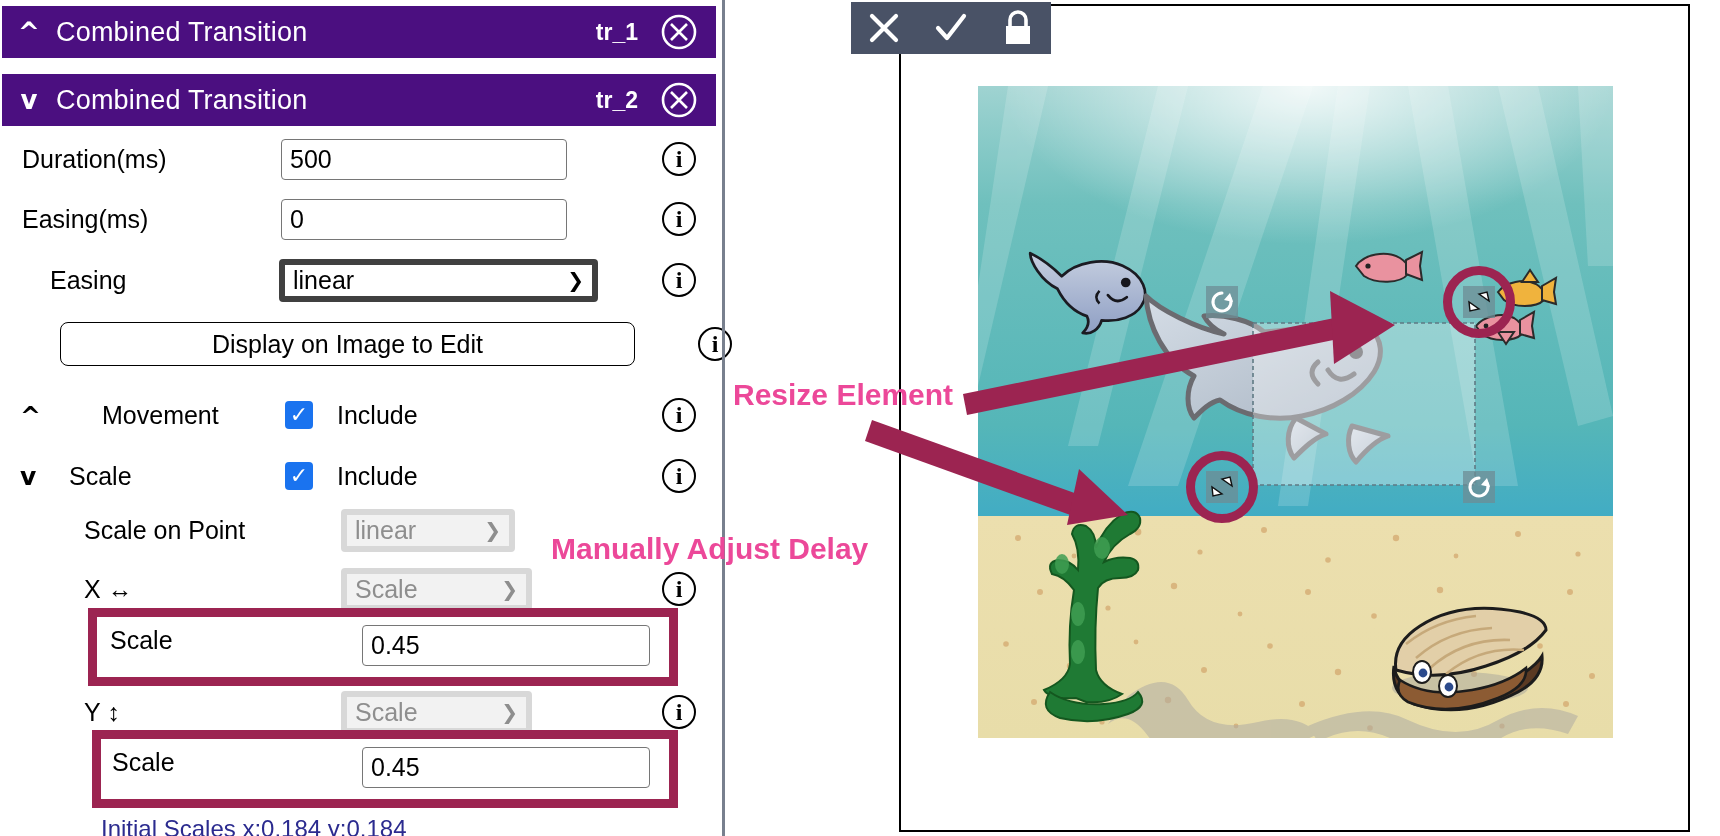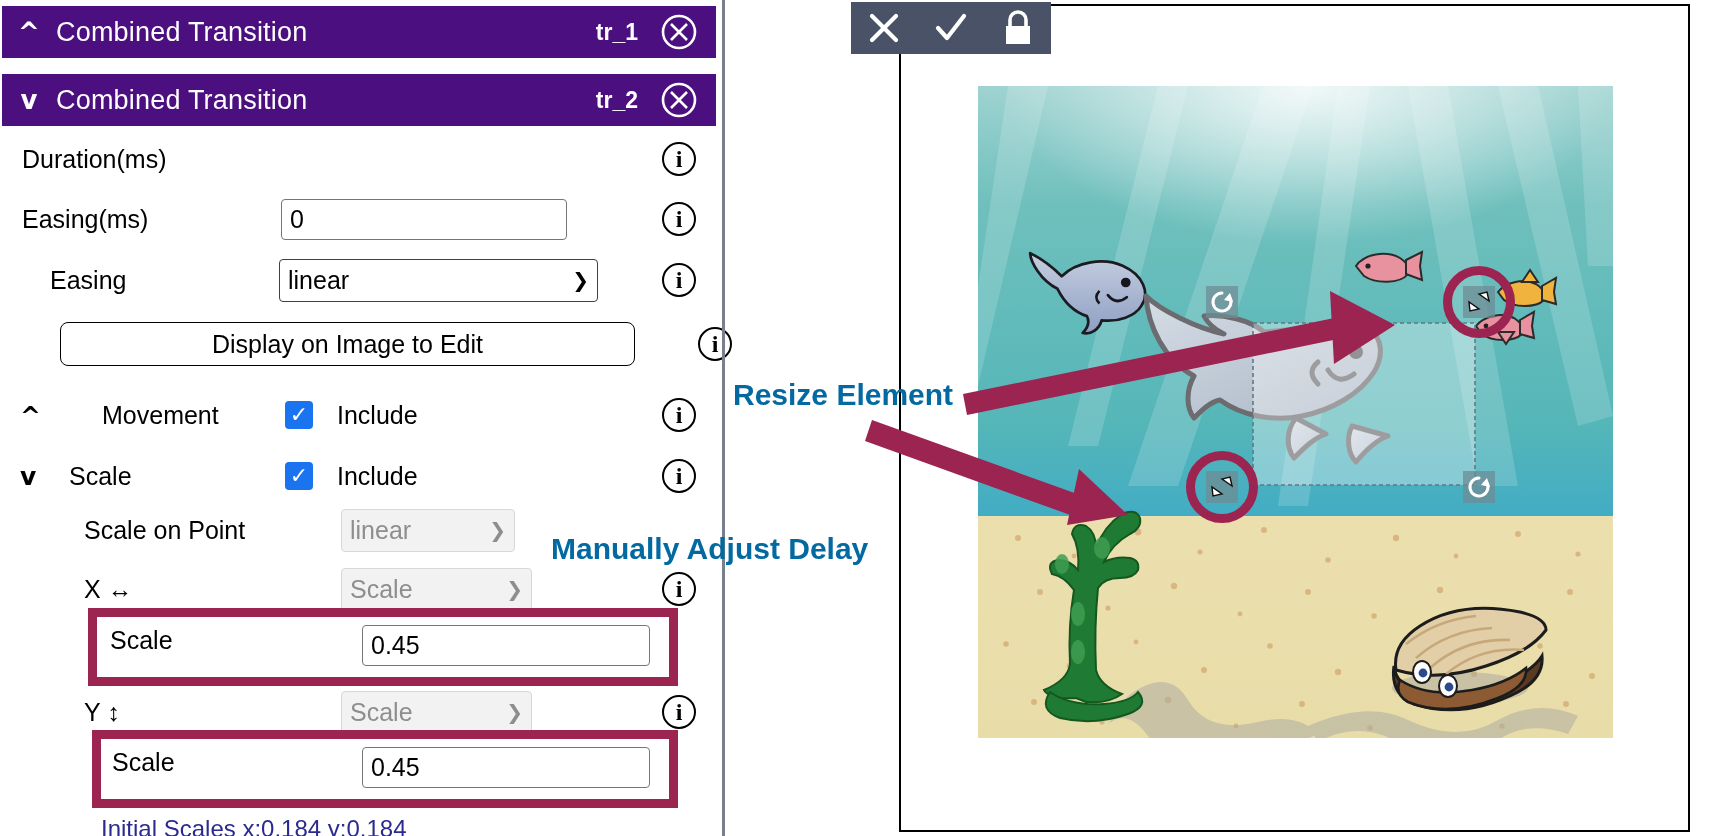--- a/index.html
+++ b/index.html
@@ -20,21 +20,21 @@
   .tr-close{width:54px;display:flex;align-items:center;justify-content:center;padding-right:10px;}
   .tr-close svg{display:block;}
 
   .row{position:absolute;left:0;width:718px;display:flex;align-items:center;}
   .lbl{font-size:25px;color:#000;white-space:nowrap;}
 
   .txtin{box-sizing:border-box;height:41px;border:1px solid #767676;border-radius:4px;
          background:#fff;font-size:25px;padding:0 8px;display:flex;align-items:center;
          color:#000;font-family:"Liberation Sans",sans-serif;}
 
-  .sel{box-sizing:border-box;height:43px;border:1px solid #404040;border-radius:4px;background:#fff;
+  .sel{box-sizing:border-box;height:43px;border:6px solid #404040;border-radius:4px;background:#fff;
        display:flex;align-items:center;padding:0 8px;font-size:25px;position:relative;text-align:right;}
   .sel .cv{margin-left:auto;font-size:20px;font-weight:bold;font-family:"DejaVu Sans",sans-serif;}
   .sel.disabled{background:#f2f2f2;border-color:#d8d8d8;color:#8e8e8e;}
   .sel.disabled .cv{color:#8e8e8e;}
 
   .btn{box-sizing:border-box;height:44px;border:1px solid #000;border-radius:8px;background:#fff;
        display:flex;align-items:center;justify-content:center;font-size:25px;}
 
   .info{width:34px;height:34px;border:2.5px solid #000;border-radius:50%;
         display:flex;align-items:center;justify-content:center;
@@ -49,21 +49,21 @@
 
   .hl-box{position:absolute;box-sizing:border-box;border:9px solid #9c2451;background:#fff;}
   .hl-lbl{position:absolute;font-size:25px;}
 
   .initial-scales{position:absolute;font-size:24px;color:#2b2b8f;}
 
   
   #divider{position:absolute;left:722px;top:0;width:3px;height:836px;background:#78808e;}
 
   
-  .anno{position:absolute;font-size:30px;font-weight:bold;color:#0369a1;white-space:nowrap;
+  .anno{position:absolute;font-size:30px;font-weight:bold;color:#ec4899;white-space:nowrap;
         font-family:"Liberation Sans",sans-serif;}
 
   
   #canvas-wrap{position:absolute;left:899px;top:4px;width:791px;height:828px;
                border:2px solid #000;box-sizing:border-box;background:#fff;}
   #img-toolbar{position:absolute;left:-50px;top:-4px;width:200px;height:52px;background:#495266;
                display:flex;align-items:center;justify-content:space-around;z-index:9;}
   #img-toolbar .tb-ico{color:#fff;font-size:34px;line-height:1;display:flex;align-items:center;
                        justify-content:center;width:50px;height:50px;}
   #scene{position:absolute;left:77px;top:80px;width:635px;height:652px;overflow:hidden;}
@@ -98,20 +98,21 @@
     <span class="tr-close">
       <svg width="38" height="38" viewBox="0 0 38 38">
           <circle cx="19" cy="19" r="16" fill="none" stroke="#fff" stroke-width="2.6"></circle>
           <path d="M11 11 L27 27 M27 11 L11 27" stroke="#fff" stroke-width="2.6" fill="none"></path>
         </svg>
     </span>
   </div>
 
   <div class="row" style="top:136px;height:46px;">
     <span class="lbl" style="position:absolute;left:22px;">Duration(ms)</span>
+    <span class="txtin" style="position:absolute;left:281px;width:286px;">500</span>
     <span class="info" style="position:absolute;left:662px;">i</span>
   </div>
 
   <div class="row" style="top:196px;height:46px;">
     <span class="lbl" style="position:absolute;left:22px;">Easing(ms)</span>
     <span class="txtin" style="position:absolute;left:281px;width:286px;">0</span>
     <span class="info" style="position:absolute;left:662px;">i</span>
   </div>
 
   <div class="row" style="top:256px;height:48px;">

